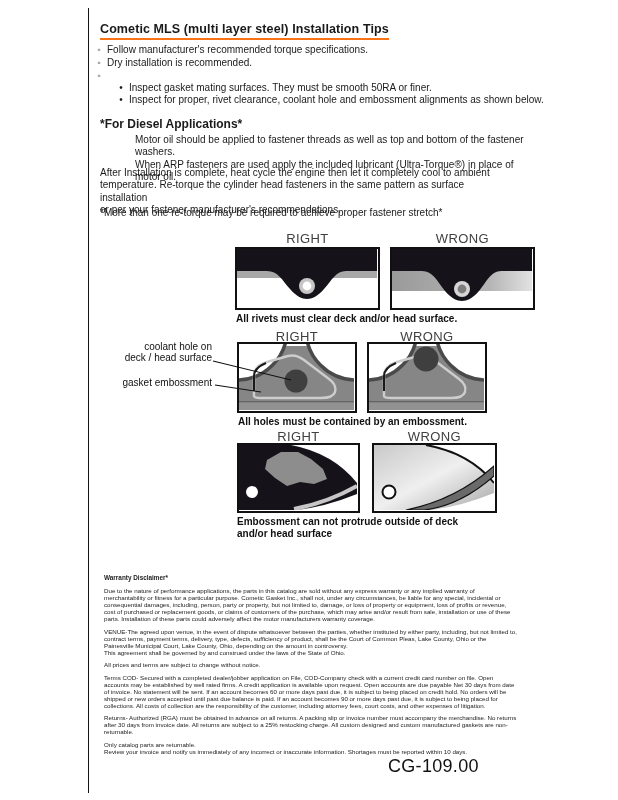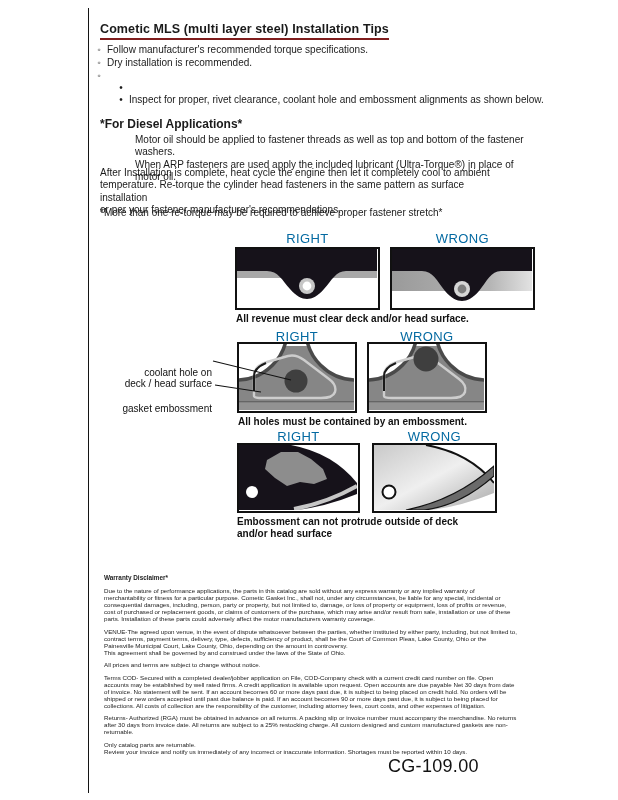--- a/index.html
+++ b/index.html
@@ -4,52 +4,52 @@
 <style>
   * { margin:0; padding:0; box-sizing:border-box; }
   html,body { width:618px; height:800px; background:#ffffff; }
   body { font-family:"Liberation Sans","DejaVu Sans",sans-serif; color:#1a1a1a; position:relative; overflow:hidden; }
   .abs { position:absolute; }
   .pre { white-space:pre-line; }
 
   #edge-rule { left:88px; top:8px; width:1px; height:785px; background:#141414; }
 
   #doc-title { left:100px; top:22px; font-size:12.5px; font-weight:bold; letter-spacing:.1px;
-               border-bottom:2px solid #7f1d1d; padding-bottom:2px; }
+               border-bottom:2px solid #f97316; padding-bottom:2px; }
 
   #tips-list { left:95px; top:44px; list-style:none; font-size:10px; line-height:12.8px; }
   #tips-sub  { left:117px; top:82px; list-style:none; font-size:10px; line-height:12.2px; }
   .b-row { display:flex; gap:4px; }
   .marker { width:8px; flex:0 0 8px; text-align:center; }
 
   #diesel-head { left:100px; top:117px; font-size:12px; font-weight:bold; }
   .para { font-size:10px; line-height:12.3px; width:402px; }
   #diesel-p1 { left:100px; top:134px;margin-left:35px; }
   #diesel-p2 { left:100px; top:167px; }
   #diesel-p3 { left:100px; top:207px; }
 
-  .panel-head { font-size:13px; letter-spacing:.4px; text-align:center; color:#0369a1; }
+  .panel-head { font-size:13px; letter-spacing:.4px; text-align:center; color:#404040; }
   .panel { border:2.5px solid #111; background:#fff; overflow:hidden; }
   .panel svg { display:block; }
   .caption { font-size:10px; font-weight:bold; line-height:12px; color:#111; }
 
   
   #r1-head-right { left:235px; top:231px; width:145px; }
   #r1-head-wrong { left:390px; top:231px; width:145px; }
   #r1-panel-right { left:235px; top:247px; width:145px; height:63px; }
   #r1-panel-wrong { left:390px; top:247px; width:145px; height:63px; }
   #r1-caption { left:236px; top:313px; }
 
   
   #r2-head-right { left:237px; top:329px; width:120px; }
   #r2-head-wrong { left:367px; top:329px; width:120px; }
   #r2-panel-right { left:237px; top:342px; width:120px; height:71px; }
   #r2-panel-wrong { left:367px; top:342px; width:120px; height:71px; }
   #r2-caption { left:238px; top:416px; }
-  .callout { font-size:10px; line-height:11px; text-align:right; width:150px; color:#111;margin-top:26px; }
+  .callout { font-size:10px; line-height:11px; text-align:right; width:150px; color:#111; }
   #label-coolant { left:62px; top:341px; }
   #label-emboss  { left:62px; top:377px; }
   #leader-lines  { left:205px; top:355px; }
 
   
   #r3-head-right { left:237px; top:429px; width:123px; }
   #r3-head-wrong { left:372px; top:429px; width:125px; }
   #r3-panel-right { left:237px; top:443px; width:123px; height:70px; }
   #r3-panel-wrong { left:372px; top:443px; width:125px; height:70px; }
   #r3-caption { left:237px; top:516px; }
@@ -78,20 +78,21 @@
     <span>Dry installation is recommended.</span>
   </li>
   <li class="b-row">
     <span class="marker">◦</span>
   </li>
 </ul>
 
 <ul id="tips-sub" class="abs">
   <li class="b-row">
     <span class="marker">•</span>
+    <span>Inspect gasket mating surfaces.  They must be smooth 50RA or finer.</span>
   </li>
   <li class="b-row">
     <span class="marker">•</span>
     <span>Inspect for proper, rivet clearance, coolant hole and embossment alignments as shown below.</span>
   </li>
 </ul>
 
 <div id="diesel-head" class="abs">*For Diesel Applications*</div>
 <div id="diesel-p1" class="abs para pre">Motor oil should be applied to fastener threads as well as top and bottom of the fastener washers.
 When ARP fasteners are used apply the included lubricant (Ultra-Torque®) in place of motor oil.</div>
@@ -120,21 +121,21 @@
           <stop offset="0.7" stop-color="#b5b5b5"></stop>
           <stop offset="1" stop-color="#e2e2e2"></stop>
       </linearGradient>
     </defs>
     <rect x="0" y="22" width="140" height="20" fill="url(#deckGrad)"></rect>
     <path d="M0,0 H140 V22 H109 C99,22 95,32 87,42 C81,49 75,52 70,52 C65,52 59,49 53,42 C45,32 41,22 30,22 H0 Z" fill="#16121a"></path>
     <circle cx="70" cy="40" r="8" fill="#d6d6d6"></circle>
     <circle cx="70" cy="40" r="4.4" fill="#7d7d7d"></circle>
   </svg>
 </div>
-<div id="r1-caption" class="abs caption">All revenue must clear deck and/or head surface.</div>
+<div id="r1-caption" class="abs caption">All rivets must clear deck and/or head surface.</div>
 
 <div id="r2-head-right" class="abs panel-head">RIGHT</div>
 <div id="r2-head-wrong" class="abs panel-head">WRONG</div>
 
 <div id="r2-panel-right" class="abs panel">
   <svg width="115" height="66" viewBox="0 0 115 66">
     <rect x="0" y="2" width="115" height="56" fill="#868686"></rect>
     <line x1="0" y1="58" x2="115" y2="58" stroke="#5a5a5a" stroke-width="1.5"></line>
     <rect x="0" y="59" width="115" height="7" fill="#929292"></rect>
     <circle cx="-2" cy="-14" r="50" fill="#ffffff" stroke="#4a4a4a" stroke-width="3.5"></circle>

